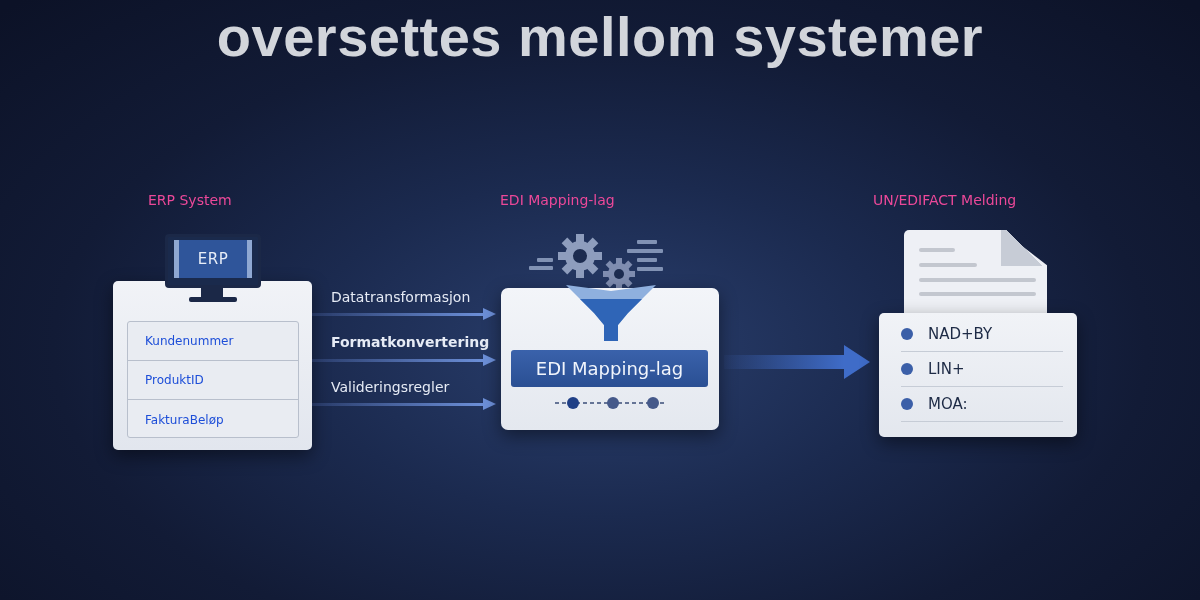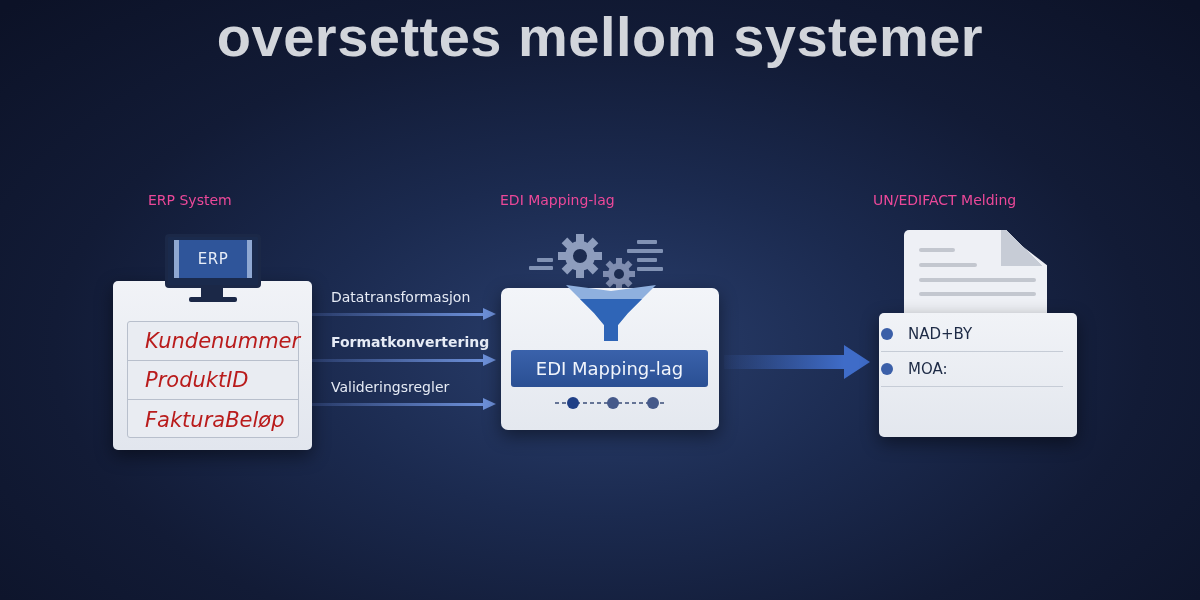--- a/index.html
+++ b/index.html
@@ -38,21 +38,21 @@
     font-size: 15px; color: #e8eef8; letter-spacing: 0.5px;
   }
   .monitor-neck { position: absolute; left: 201px; top: 288px; width: 22px; height: 10px; background: #1b2847; }
   .monitor-base { position: absolute; left: 189px; top: 297px; width: 48px; height: 5px; background: #1b2847; border-radius: 2px; }
   .erp-fields {
     position: absolute; left: 127px; top: 321px; width: 172px; height: 117px;
     border: 1px solid #b8bfcc; border-radius: 3px; background: #e9ecf2;
   }
   .erp-field {
     height: 39px; border-bottom: 1px solid #b8bfcc; padding-left: 17px;
-    display: flex; align-items: center; font-size: 21px; color: #b91c1c; font-style: italic;
+    display: flex; align-items: center; font-size: 12px; color: #1d4ed8;
   }
   .erp-field:last-child { border-bottom: none; }
 
   
   .flow-label { position: absolute; left: 331px; font-size: 14px; color: #e6ebf5; }
   .flow-arrow {
     position: absolute; left: 312px; height: 3px; width: 172px;
     background: linear-gradient(90deg, rgba(90,120,200,0.2), #6c8fd8);
   }
   .flow-arrow::after {
@@ -95,21 +95,21 @@
   .doc-fold {
     position: absolute; left: 1001px; top: 230px; width: 46px; height: 36px;
     background: linear-gradient(225deg, transparent 50%, #c7ccd6 50%);
   }
   .doc-line { position: absolute; height: 4px; background: #c3c7cf; border-radius: 2px; }
 
   .edi-card {
     position: absolute; left: 879px; top: 313px; width: 198px; height: 124px;
     background: linear-gradient(180deg, #f1f3f7, #e3e7ee);
     border-radius: 5px; box-shadow: 0 6px 18px rgba(0,0,0,0.45);
-    padding: 4px 14px 0 2px;
+    padding: 4px 14px 0 22px;
   }
   .edi-row {
     height: 35px; display: flex; align-items: center; border-bottom: 1px solid #c6ccd6;
     font-size: 15px; color: #1d2a45;
   }
   .edi-dot { width: 12px; height: 12px; border-radius: 50%; background: #3b5fa8; margin-right: 15px; }
 </style>
 </head>
 <body>
 
@@ -197,15 +197,19 @@
 <div class="doc-line" style="left:919px;top:278px;width:117px;"></div>
 <div class="doc-line" style="left:919px;top:292px;width:117px;"></div>
 
 <div class="edi-card">
   <div class="edi-row">
     <span class="edi-dot"></span>
     <span>NAD+BY</span>
   </div>
   <div class="edi-row">
     <span class="edi-dot"></span>
+    <span>LIN+</span>
+  </div>
+  <div class="edi-row">
+    <span class="edi-dot"></span>
     <span>MOA:</span>
   </div>
 </div>
 
 </body></html>

